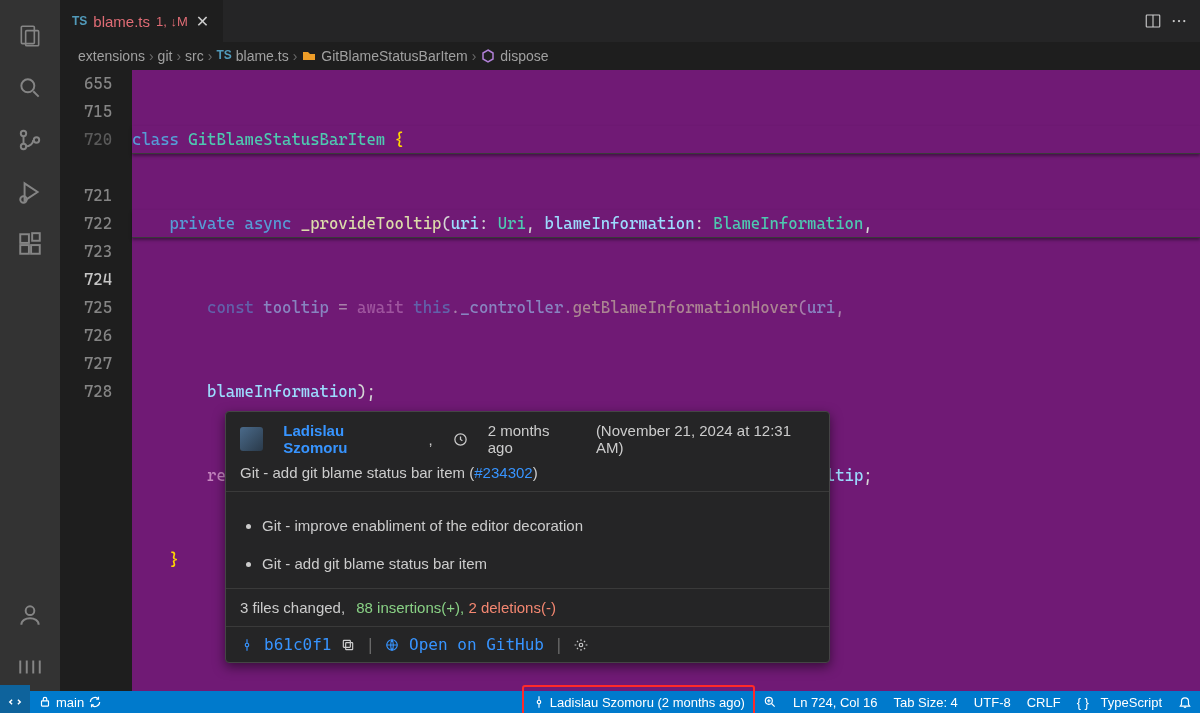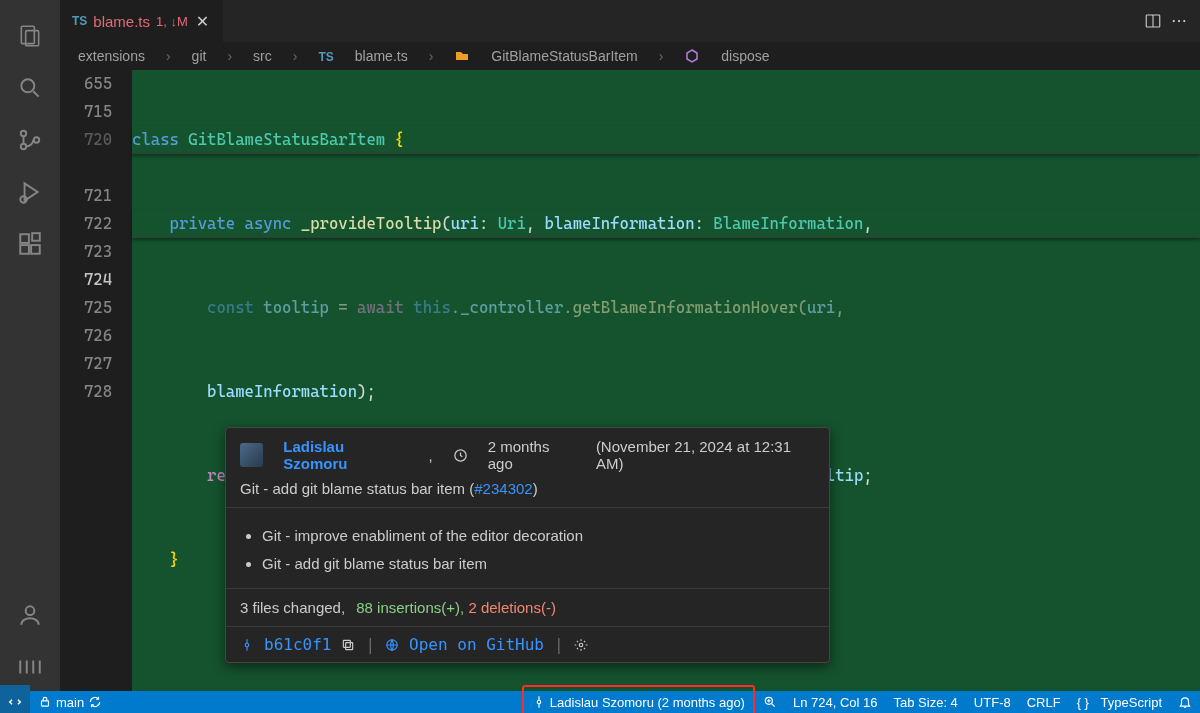--- a/index.html
+++ b/index.html
@@ -28,21 +28,21 @@
       display: flex; align-items: center; justify-content: center;
       margin-bottom: 4px;
       cursor: pointer;
       color: #858585;
     }
     .activity-spacer { flex: 1; }
     .main-area {
       position: absolute;
       left: 60px; top: 0; right: 0; bottom: 22px;
       display: flex; flex-direction: column;
-      background: #14532d;
+      background: #701a75;
     }
     .tab-bar {
       height: 42px;
       background: #252526;
       display: flex;
       align-items: stretch;
     }
     .tab {
       display: flex; align-items: center;
       padding: 0 12px;
@@ -55,21 +55,21 @@
     .tab-ts-badge { color: #519aba; font-weight: 600; font-size: 12px; }
     .tab-filename { color: #e06c75; }
     .tab-modified { color: #e06c75; font-size: 13px; }
     .tab-close { color: #cccccc; cursor: pointer; padding: 0 2px; font-size: 16px;}
     .tab-right-icons { margin-left: auto; display: flex; align-items: center; gap: 8px; padding-right: 12px; color: #cccccc;}
     .tab-right-icons .icon { cursor: pointer; }
     .breadcrumb {
       padding: 6px 18px;
       font-size: 14px;
       color: #a0a0a0;
-      display: flex; align-items: flex-end; gap: 21px;
+      display: flex; align-items: flex-start; gap: 4px;
       background: #1e1e1e;
     }
     .breadcrumb .sep { color: #6a6a6a; }
     .bc-icon-ts { color: #519aba; font-size: 12px; font-weight: 600;}
     .bc-icon-class { color: #ee9d28; }
     .bc-icon-method { color: #b180d7; }
     .editor {
       flex: 1;
       display: flex;
       font-family: 'Cascadia Code', Consolas, monospace;
@@ -121,21 +121,21 @@
       z-index: 50;
     }
     .hover-section { padding: 10px 14px; }
     .hover-divider { border-bottom: 1px solid #3a3a3a; }
     .hover-header { display: flex; align-items: center; gap: 20px; }
     .avatar { width: 24px; height: 24px; border-radius: 3px; background: linear-gradient(135deg,#4a6a8a,#2a3a4a); display:inline-block;}
     .author-link { color: #3794ff; font-weight: 600; }
     .hover-title { margin-top: 8px; }
     .issue-link { color: #3794ff; }
     .hover-list { padding-left: 22px; margin-top: 4px; }
-    .hover-list li { list-style: disc; line-height: 28px; }
+    .hover-list li { list-style: disc; line-height: 28px; margin-top: 10px; }
     .diff-stat { color: #cccccc; }
     .insertions { color: #89d185; margin-left: 7px; }
     .deletions { color: #f48771; }
     .hover-footer { display: flex; align-items: center; gap: 10px; padding: 8px 14px; font-family: Consolas, monospace; font-size: 16px;}
     .hover-footer .link { color: #3794ff; cursor: pointer; }
     .hover-footer .icon { color: #cccccc; cursor: pointer; }
     .hover-footer .pipe { color: #6a6a6a; }
     .status-bar {
       position: absolute;
       left: 0; right: 0; bottom: 0;

